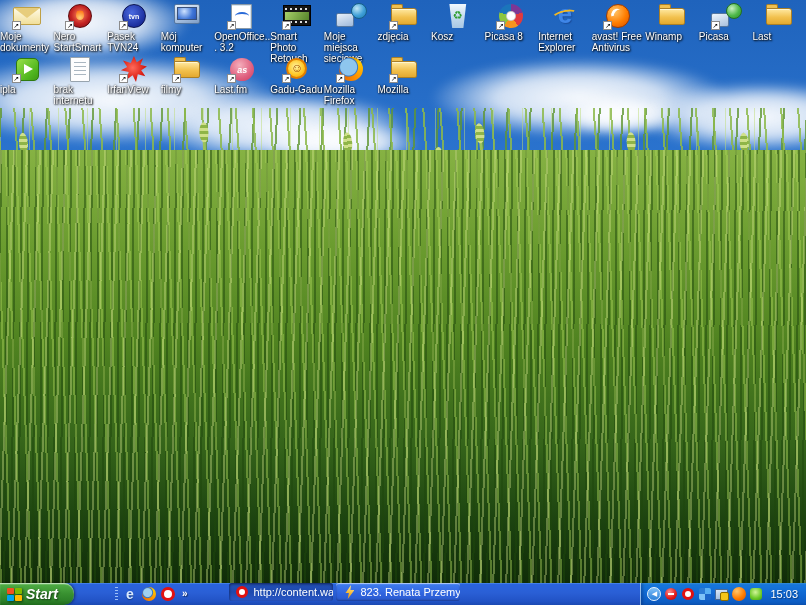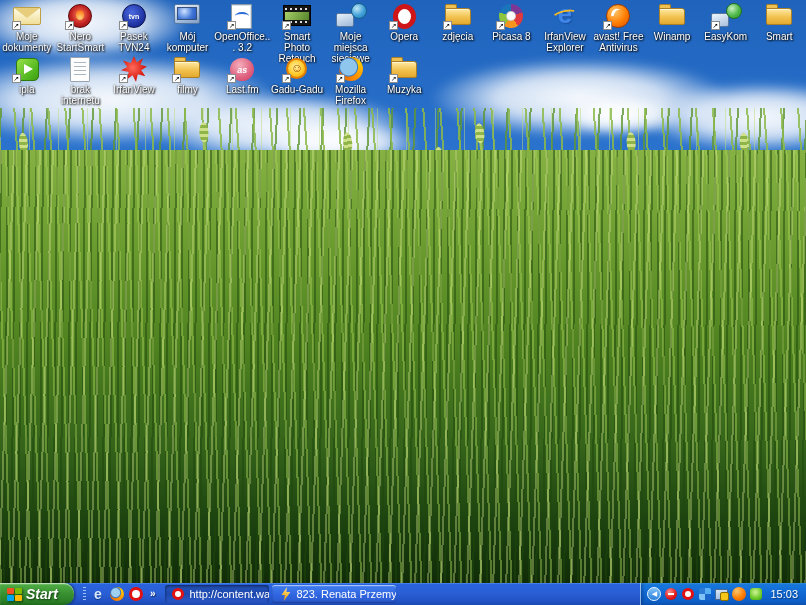--- a/index.html
+++ b/index.html
@@ -28,21 +28,21 @@
   .stalk::before{content:"";position:absolute;left:-3px;top:-18px;width:9px;height:20px;
     border-radius:50% 50% 45% 45%;
     background:repeating-linear-gradient(180deg,#cfe08a 0 3px,#8fb548 3px 6px);}
 
   
   .icon-grid{position:absolute;left:0;top:0;width:806px;display:grid;
     grid-template-columns:repeat(15,1fr);grid-auto-rows:53px;}
   .dicon{padding-top:2px;cursor:pointer;}
   .ic{position:relative;width:34px;height:28px;display:block;margin:0 auto 1px;}
   .ic::before,.ic::after{content:"";position:absolute;box-sizing:border-box;}
-  .lbl{display:block;max-width:56px;margin:0 auto;text-align:center;color:#fff;
+  .lbl{display:block;max-width:56px;margin:0 auto;color:#fff;
     font:10px/11px "Liberation Sans",sans-serif;
     text-shadow:1px 1px 2px #000,0 0 2px rgba(0,0,0,.85);word-wrap:break-word;}
   .sc{position:absolute;left:2px;bottom:0;width:9px;height:9px;background:#fff;
     border:1px solid #8c8c8c;color:#000;font-size:7px;line-height:8px;text-align:center;z-index:2;}
 
   .i-folder::after{left:4px;top:2px;width:12px;height:6px;background:#f0c050;border:1px solid #a97f28;border-bottom:0;border-radius:2px 2px 0 0;}
   .i-folder::before{left:4px;top:6px;width:26px;height:17px;background:linear-gradient(180deg,#ffe9a2,#f2c14e 55%,#e3a92f);border:1px solid #a97f28;border-radius:1px 3px 2px 2px;box-shadow:inset 0 1px 0 #fff6d0;z-index:1;}
 
   .i-envelope::before{left:3px;top:5px;width:28px;height:18px;background:linear-gradient(180deg,#fffbe8,#f1df9a);border:1px solid #bfa045;border-radius:2px;}
   .i-envelope::after{left:4px;top:6px;width:0;height:0;border-left:13px solid transparent;border-right:13px solid transparent;border-top:10px solid #e7cd7c;}
@@ -101,22 +101,22 @@
   .i-lastfm::after{content:"as";left:0;right:0;top:10px;text-align:center;color:#fff;font:italic bold 9px/10px "Liberation Sans",sans-serif;}
 
   .i-gg::before{left:6px;top:3px;width:21px;height:21px;border-radius:50%;background:radial-gradient(circle at 45% 40%,#fff4a0,#ffc520 60%,#f59a00);border:2px solid #e07c00;}
   .i-gg::after{content:"☺";left:0;right:0;top:6px;text-align:center;color:#9c4a00;font-size:12px;line-height:14px;}
 
   .i-firefox::before{left:5px;top:2px;width:24px;height:24px;border-radius:50%;
     background:radial-gradient(circle at 40% 42%,#8ec6ee 0 8px,#3a78c2 9px,rgba(0,0,0,0) 10px),
                conic-gradient(from 140deg,#ff9500,#e66000 30%,#b34a00 50%,#ffcb00 75%,#ff9500);}
 
   
-  .taskbar{position:absolute;left:0;bottom:0;width:806px;height:22px;display:flex;align-items:center;
-    background:linear-gradient(180deg,#4f8ff0 0%,#2a63dd 6%,#2a5fd5 45%,#2152c4 85%,#1c49b2 100%);}
+  .taskbar{position:absolute;left:0;bottom:0;width:806px;height:22px;display:flex;align-items:flex-start;
+    background:linear-gradient(180deg,#4f8ff0 0%,#2a63dd 6%,#2a5fd5 45%,#2152c4 85%,#1c49b2 100%);gap:32px;}
   .start{display:flex;align-items:center;gap:4px;padding:0 16px 0 7px;flex:none;cursor:pointer;
     background:linear-gradient(180deg,#8fd18a 0%,#4daa43 10%,#389030 50%,#2d8128 80%,#1f6a1c 100%);
     border-radius:0 10px 10px 0;box-shadow:1px 0 3px rgba(0,0,0,.5),inset 0 1px 1px rgba(255,255,255,.5);}
   .start .txt{color:#fff;font:bold italic 14px/22px "Liberation Sans",sans-serif;text-shadow:1px 1px 2px rgba(0,0,0,.6);}
   .winflag{width:15px;height:13px;display:grid;grid-template-columns:7px 7px;grid-template-rows:6px 6px;gap:1px;
     filter:drop-shadow(1px 1px 1px rgba(0,0,0,.5));}
   .winflag i{border-radius:1px;display:block;}
   .wf-r{background:#f25022}.wf-g{background:#7fba00}.wf-b{background:#00a4ef}.wf-y{background:#ffb900}
 
   .ql{display:flex;align-items:center;gap:4px;padding:0 5px 0 9px;flex:none;}
@@ -221,60 +221,58 @@
         <span class="ic i-film">
           <span class="sc">↗</span>
         </span>
         <span class="lbl">Smart Photo Retouch</span>
       </div>
       <div class="dicon">
         <span class="ic i-network"></span>
         <span class="lbl">Moje miejsca sieciowe</span>
       </div>
       <div class="dicon">
-        <span class="ic i-opera">
-          <span class="sc">↗</span>
-        </span>
-        <span class="lbl">Opera</span>
-      </div>
-      <div class="dicon">
         <span class="ic i-folder">
           <span class="sc">↗</span>
         </span>
         <span class="lbl">zdjęcia</span>
       </div>
       <div class="dicon">
+        <span class="ic i-recycle"></span>
+        <span class="lbl">Kosz</span>
+      </div>
+      <div class="dicon">
         <span class="ic i-picasa">
           <span class="sc">↗</span>
         </span>
         <span class="lbl">Picasa 8</span>
       </div>
       <div class="dicon">
         <span class="ic i-ie"></span>
-        <span class="lbl">IrfanView Explorer</span>
+        <span class="lbl">Internet Explorer</span>
       </div>
       <div class="dicon">
         <span class="ic i-avast">
           <span class="sc">↗</span>
         </span>
         <span class="lbl">avast! Free Antivirus</span>
       </div>
       <div class="dicon">
         <span class="ic i-folder"></span>
         <span class="lbl">Winamp</span>
       </div>
       <div class="dicon">
         <span class="ic i-network2">
           <span class="sc">↗</span>
         </span>
-        <span class="lbl">EasyKom</span>
+        <span class="lbl">Picasa</span>
       </div>
       <div class="dicon">
         <span class="ic i-folder"></span>
-        <span class="lbl">Smart</span>
+        <span class="lbl">Last</span>
       </div>
       <div class="dicon">
         <span class="ic i-ipla">
           <span class="sc">↗</span>
         </span>
         <span class="lbl">ipla</span>
       </div>
       <div class="dicon">
         <span class="ic i-doc"></span>
         <span class="lbl">brak internetu</span>
@@ -306,21 +304,21 @@
       <div class="dicon">
         <span class="ic i-firefox">
           <span class="sc">↗</span>
         </span>
         <span class="lbl">Mozilla Firefox</span>
       </div>
       <div class="dicon">
         <span class="ic i-folder">
           <span class="sc">↗</span>
         </span>
-        <span class="lbl">Muzyka</span>
+        <span class="lbl">Mozilla</span>
       </div>
     </div>
 
   <div class="taskbar">
     <div class="start">
       <span class="winflag">
         <i class="wf-r"></i>
           <i class="wf-g"></i>
           <i class="wf-b"></i>
           <i class="wf-y"></i>

